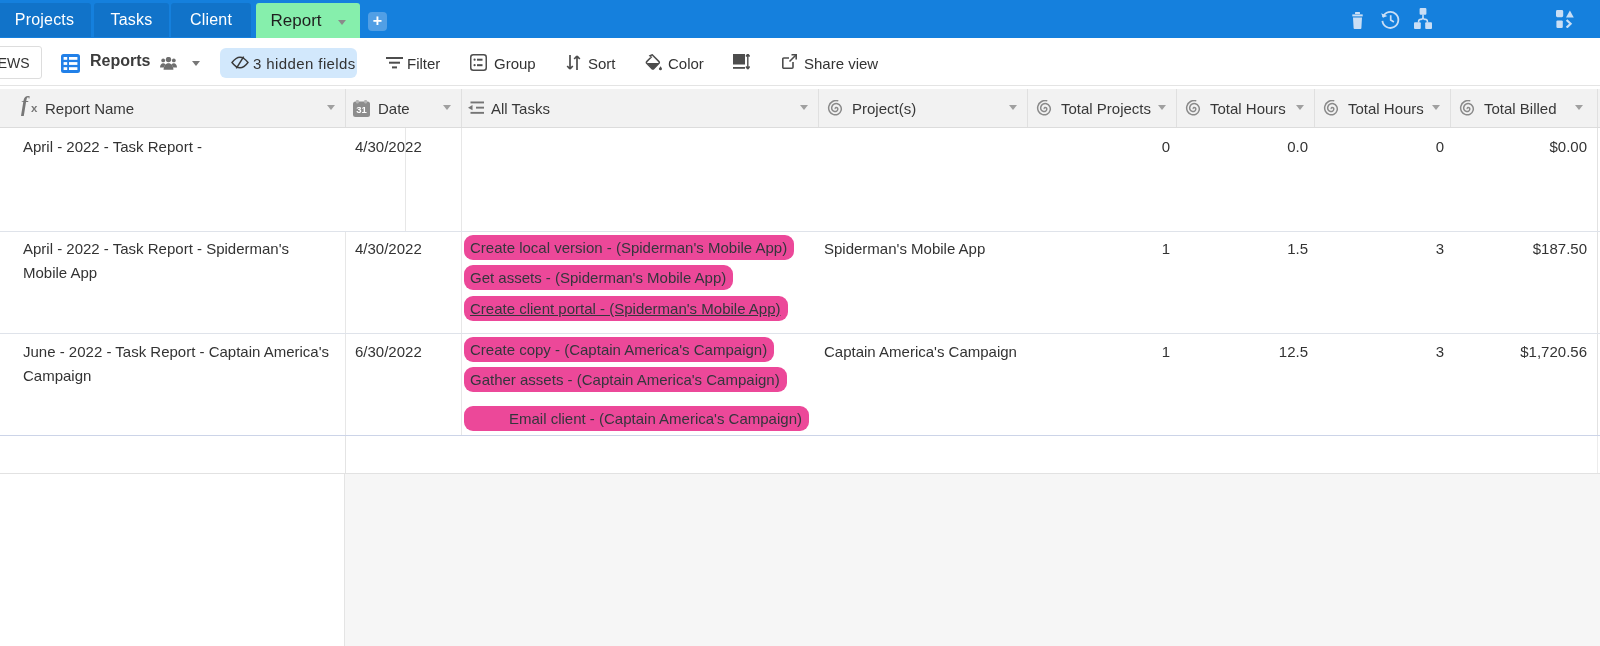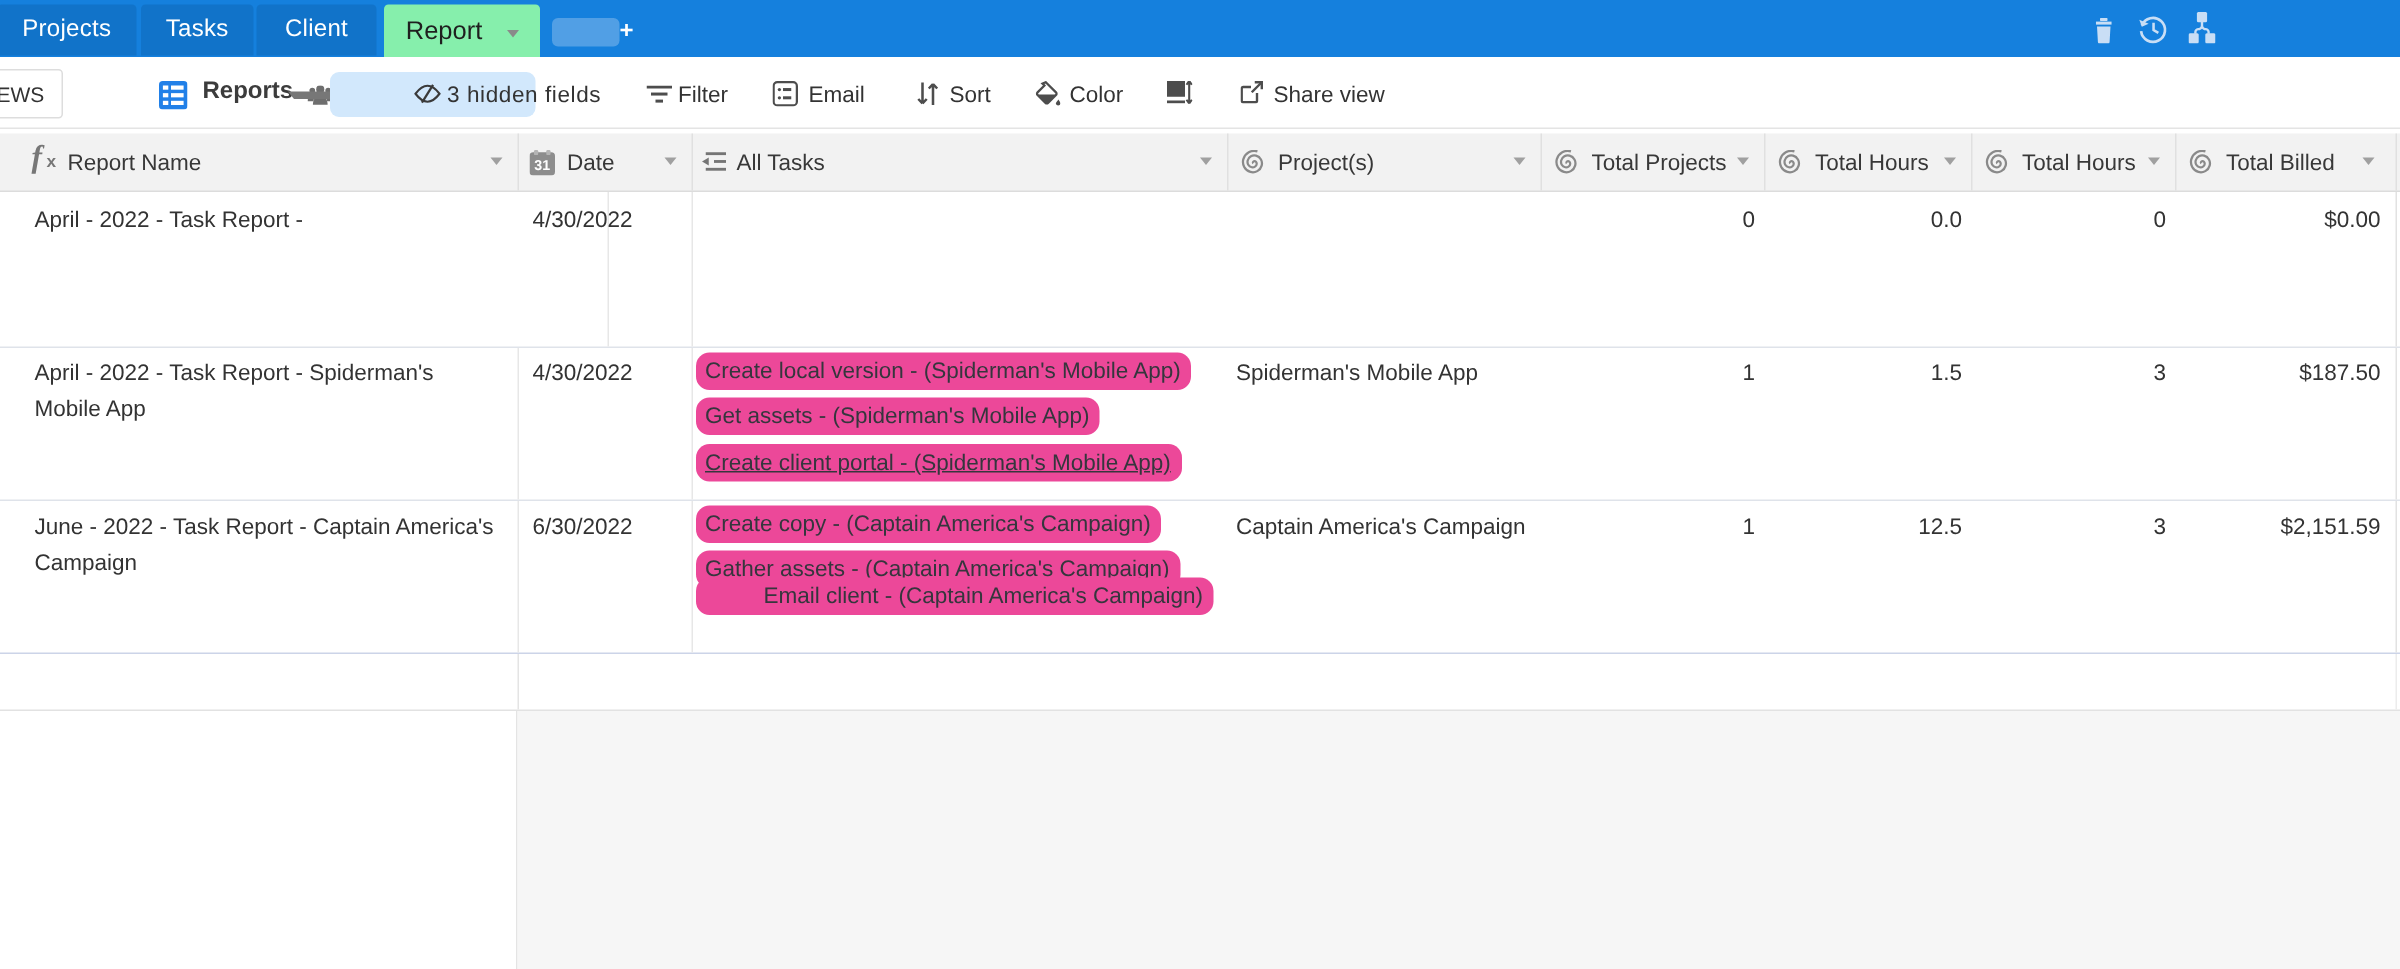--- a/index.html
+++ b/index.html
@@ -1,18 +1,18 @@
 <!DOCTYPE html>
 <html><head>
 <meta charset="utf-8">
 <style>
   * { margin:0; padding:0; box-sizing:border-box; }
   html,body { width:1600px; height:646px; overflow:hidden; }
   body { font-family:"Liberation Sans", sans-serif; position:relative; background:#fff; }
-  .abs { position:absolute;padding-left:45px; }
+  .abs { position:absolute; }
 
   
   #topbar { left:0; top:0; width:1600px; height:38px; background:#1580dd; }
   .tab { position:absolute; top:3px; height:34px; background:#1173c9; border-radius:3px 3px 0 0;
          color:#fff; font-size:16px; letter-spacing:0.2px; display:flex; align-items:center; justify-content:center; }
   .tab.active { background:#86efac; color:#1f1f1f; height:35px; font-size:17px; letter-spacing:0; }
   .tabcaret { width:0; height:0; border-left:4.5px solid transparent; border-right:4.5px solid transparent;
               border-top:5px solid #8a8a8a; margin-left:16px; margin-top:3px; }
   #addtab { left:368px; top:12px; width:19px; height:19px; background:#519fe5; border-radius:4px;
             color:#fff; font-size:16px; line-height:17px; text-align:center; font-weight:bold; }
@@ -141,21 +141,21 @@
 
   <div class="abs" style="left:470px; top:16px;">
     <svg width="17" height="17" viewBox="0 0 17 17" fill="none">
       <rect x="0.75" y="0.75" width="15.5" height="15.5" rx="2.5" stroke="#4d4d4d" stroke-width="1.5"></rect>
       <circle cx="4.6" cy="5.7" r="1.1" fill="#4d4d4d"></circle>
       <rect x="7" y="4.7" width="5.5" height="2" fill="#4d4d4d"></rect>
       <circle cx="4.6" cy="11.2" r="1.1" fill="#4d4d4d"></circle>
       <rect x="7" y="10.2" width="5.5" height="2" fill="#4d4d4d"></rect>
     </svg>
   </div>
-  <div class="abs tbtext" style="left:494px; top:17px;">Email</div>
+  <div class="abs tbtext" style="left:494px; top:17px;">Group</div>
 
   <div class="abs" style="left:566px; top:16px;">
     <svg width="15" height="17" viewBox="0 0 15 17" fill="none" stroke="#4d4d4d" stroke-width="1.7">
       <path d="M4 1 V15 M4 15 L1.2 12 M4 15 L6.8 12"></path>
       <path d="M11 16 V2 M11 2 L8.2 5 M11 2 L13.8 5"></path>
     </svg>
   </div>
   <div class="abs tbtext" style="left:588px; top:17px;">Sort</div>
 
   <div class="abs" style="left:645px; top:16px;">
@@ -275,24 +275,24 @@
 </div>
 
 <div class="drow" style="top:334px; height:102px; border-bottom:1px solid #ccd4e8;">
   <div class="dcell bord" style="left:0; width:346px; padding:6px 14px 0 23px;">June - 2022 - Task Report - Captain America's Campaign</div>
   <div class="dcell bord" style="left:346px; width:116px; padding:6px 0 0 9px;">6/30/2022</div>
   <div class="dcell" style="left:462px; width:357px;"></div>
   <div class="dcell" style="left:819px; width:209px; padding:6px 0 0 5px;">Captain America's Campaign</div>
   <div class="dcell num" style="left:1028px; width:149px; padding:6px 7px 0 0;">1</div>
   <div class="dcell num" style="left:1177px; width:138px; padding:6px 7px 0 0;">12.5</div>
   <div class="dcell num" style="left:1315px; width:136px; padding:6px 7px 0 0;">3</div>
-  <div class="dcell num" style="left:1451px; width:147px; padding:6px 10px 0 0; border-right:1px solid #e2e2e2;">$2,151.59</div>
+  <div class="dcell num" style="left:1451px; width:147px; padding:6px 10px 0 0; border-right:1px solid #e2e2e2;">$1,720.56</div>
   <div class="pill" style="top:3px;">Create copy - (Captain America's Campaign)</div>
   <div class="pill" style="top:33px;">Gather assets - (Captain America's Campaign)</div>
-  <div class="pill" style="top:51px;padding-left:45px;">Email client - (Captain America's Campaign)</div>
+  <div class="pill" style="top:72px;padding-left:45px;">Email client - (Captain America's Campaign)</div>
 </div>
 
 <div class="drow" style="top:436px; height:38px; border-bottom:1px solid #e2e2e2;">
   <div class="dcell" style="left:0; width:346px; border-right:1px solid #e4e4e4;"></div>
   <div class="dcell" style="left:346px; width:1252px; border-right:1px solid #ececec;"></div>
 </div>
 
 <div id="belowwhiteborder" class="abs"></div>
 <div id="belowgray" class="abs"></div>
 

